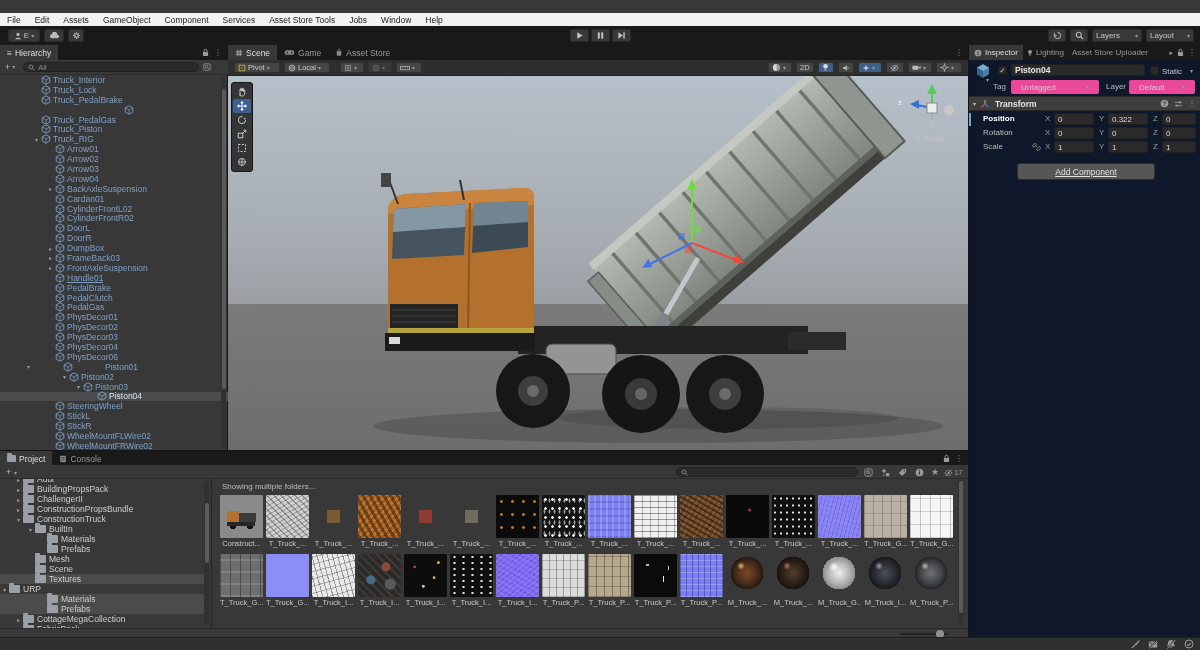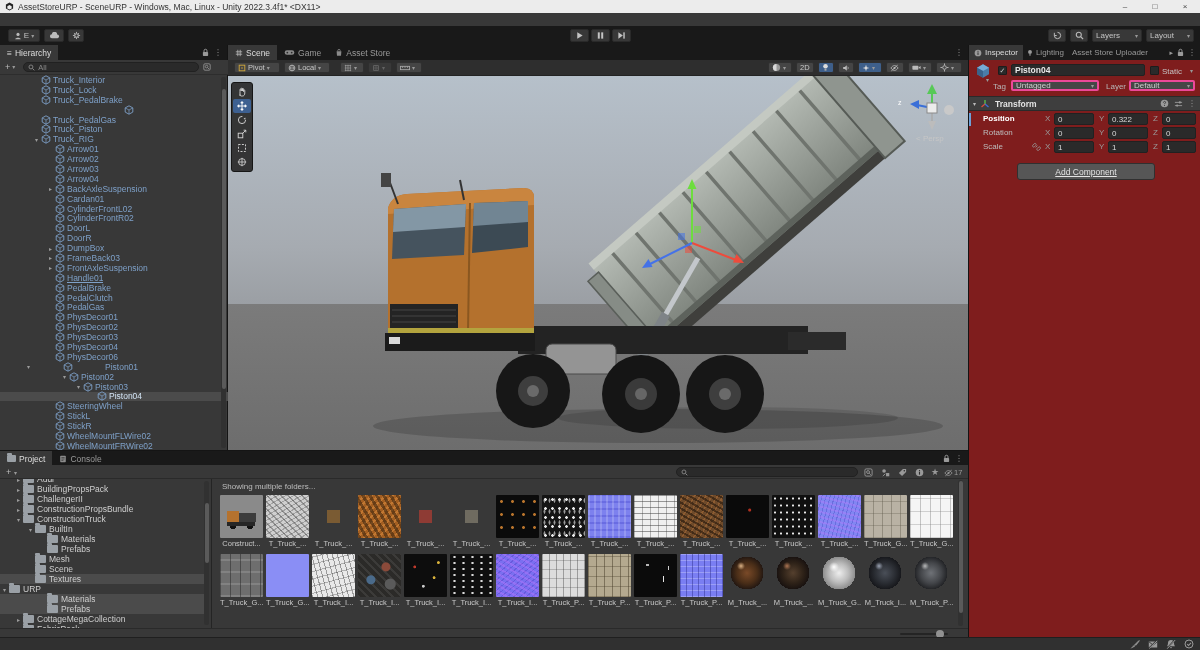--- a/index.html
+++ b/index.html
@@ -43,24 +43,24 @@
   .scene{position:absolute;left:228px;top:45px;width:740px;height:405px;background:#383838;}
   .scene-toolbar{position:absolute;left:0;top:15px;width:740px;height:16px;background:#2e2e2e;border-bottom:1px solid #232323;box-sizing:border-box;}
   .sbtn{position:absolute;top:2px;height:11px;background:#454545;border:1px solid #303030;border-radius:2px;display:flex;align-items:center;gap:2px;font-size:7.5px;color:#c9c9c9;padding:0 3px;box-sizing:border-box;}
   .sbtn.toggled{background:#3e5f8a;}
   .viewport{position:absolute;left:0;top:31px;width:740px;height:374px;overflow:hidden;}
   .toolstrip{position:absolute;left:3px;top:6px;width:20px;background:#2b2b2bee;border:1px solid #161616;border-radius:3px;padding:2px 0;}
   .tool{width:18px;height:14px;margin:0 1px;border-radius:2px;display:flex;align-items:center;justify-content:center;}
   .tool.active{background:#3d6091;}
   .persp-label{position:absolute;color:#c6c6c6;font-size:8px;}
   
-  .inspector{position:absolute;left:968px;top:45px;width:232px;height:592px;background:#7f1d1d;border-left:1px solid #141414;box-sizing:border-box;}
+  .inspector{position:absolute;left:968px;top:45px;width:232px;height:592px;background:#0f172a;border-left:1px solid #141414;box-sizing:border-box;}
   .insp-content{position:absolute;left:0;top:15px;width:231px;}
   .field{background:#2a2a2a;border:1px solid #212121;border-radius:2px;color:#d8d8d8;font-size:8px;display:flex;align-items:center;padding:0 3px;box-sizing:border-box;height:12px;}
-  .dd{background:#464646;border:2px solid #ec4899;border-radius:2px;color:#cfcfcf;font-size:8px;display:flex;align-items:center;padding:0 3px;box-sizing:border-box;height:11px;}
+  .dd{background:#464646;border:7px solid #ec4899;border-radius:2px;color:#cfcfcf;font-size:8px;display:flex;align-items:center;padding:0 3px;box-sizing:border-box;height:11px;}
   .dd .caret{margin-left:auto;}
   .checkbox{width:9px;height:9px;background:#2a2a2a;border:1px solid #1d1d1d;border-radius:1px;font-size:7px;color:#c8c8c8;line-height:8px;text-align:center;box-sizing:border-box;}
   .comp-header{position:absolute;left:0;top:36px;width:231px;height:15px;background:#3e3e3e;border-top:1px solid #2a2a2a;border-bottom:1px solid #2a2a2a;display:flex;align-items:center;font-size:8.5px;color:#e2e2e2;box-sizing:border-box;}
   .t-row{position:absolute;height:12px;width:231px;font-size:8px;color:#bdbdbd;}
   .t-row .rlabel{position:absolute;left:14px;top:1px;}
   .t-row.boldrow .rlabel{color:#fff;font-weight:bold;}
   .axis-lab{position:absolute;top:1px;color:#9a9a9a;}
   .axis-field{position:absolute;top:0;}
   .override-bar{position:absolute;left:0;width:2px;background:#6fa1d8;}
   .addcomp{position:absolute;background:#565656;border:1px solid #303030;border-radius:3px;color:#e3e3e3;font-size:8.5px;display:flex;align-items:center;justify-content:center;}
@@ -118,35 +118,33 @@
   .k-mdark{background-image:radial-gradient(circle 3px at 15px 12px,rgba(255,170,120,.6),transparent 4px),radial-gradient(circle 17px at 21px 19px,#55402e 0%,#2e2218 60%,#191210 96%,transparent 97%);}
   .k-mglass{background-image:radial-gradient(circle 3.5px at 16px 13px,#ffffff,transparent 5px),radial-gradient(circle 17px at 21px 19px,#ededed 0%,#bdbdbd 55%,#8d8d8d 96%,transparent 97%);}
   .k-mdark2{background-image:radial-gradient(circle 3px at 15px 12px,rgba(200,210,230,.7),transparent 4px),radial-gradient(circle 17px at 21px 19px,#4a4f58 0%,#2a2d33 60%,#17181c 96%,transparent 97%);}
   .k-mgray{background-image:radial-gradient(circle 3px at 15px 12px,rgba(230,230,230,.7),transparent 4px),radial-gradient(circle 17px at 21px 19px,#6f7277 0%,#44464a 60%,#232427 96%,transparent 97%);}
 </style>
 </head>
 <body>
 
 <div class="app">
 
-  <div class="titlebar">
-    <span class="logo">
-        <svg width="9" height="9" viewBox="0 0 10 10">
-          <path d="M5 .6 9 2.9v4.2L5 9.4 1 7.1V2.9z" fill="#222"></path>
-          <path d="M5 3.4 7.4 4.7v2.4L5 8.2 2.6 7.1V4.7z" fill="#ececec"></path>
-        </svg>
-      </span>
-    <span>AssetStoreURP - SceneURP - Windows, Mac, Linux - Unity 2022.3.4f1* &lt;DX11&gt;</span>
-    <div class="win-controls">
-      <span class="win-btn">–</span>
-      <span class="win-btn">□</span>
-      <span class="win-btn">×</span>
-    </div>
-  </div>
-
+
+  <div class="menubar" id="menu-items">
+      <div class="menu-item">File</div>
+      <div class="menu-item">Edit</div>
+      <div class="menu-item">Assets</div>
+      <div class="menu-item">GameObject</div>
+      <div class="menu-item">Component</div>
+      <div class="menu-item">Services</div>
+      <div class="menu-item">Asset Store Tools</div>
+      <div class="menu-item">Jobs</div>
+      <div class="menu-item">Window</div>
+      <div class="menu-item">Help</div>
+    </div>
 
   <div class="toolbar">
     <div class="tbtn" style="left:8px;width:32px;">
       <span>
           <svg width="8" height="8" viewBox="0 0 10 10">
             <circle cx="5" cy="3" r="2" fill="#bbb"></circle>
             <path d="M1.5 9c.5-2.5 6.5-2.5 7 0z" fill="#bbb"></path>
           </svg>
         </span>
       <span>E</span>

